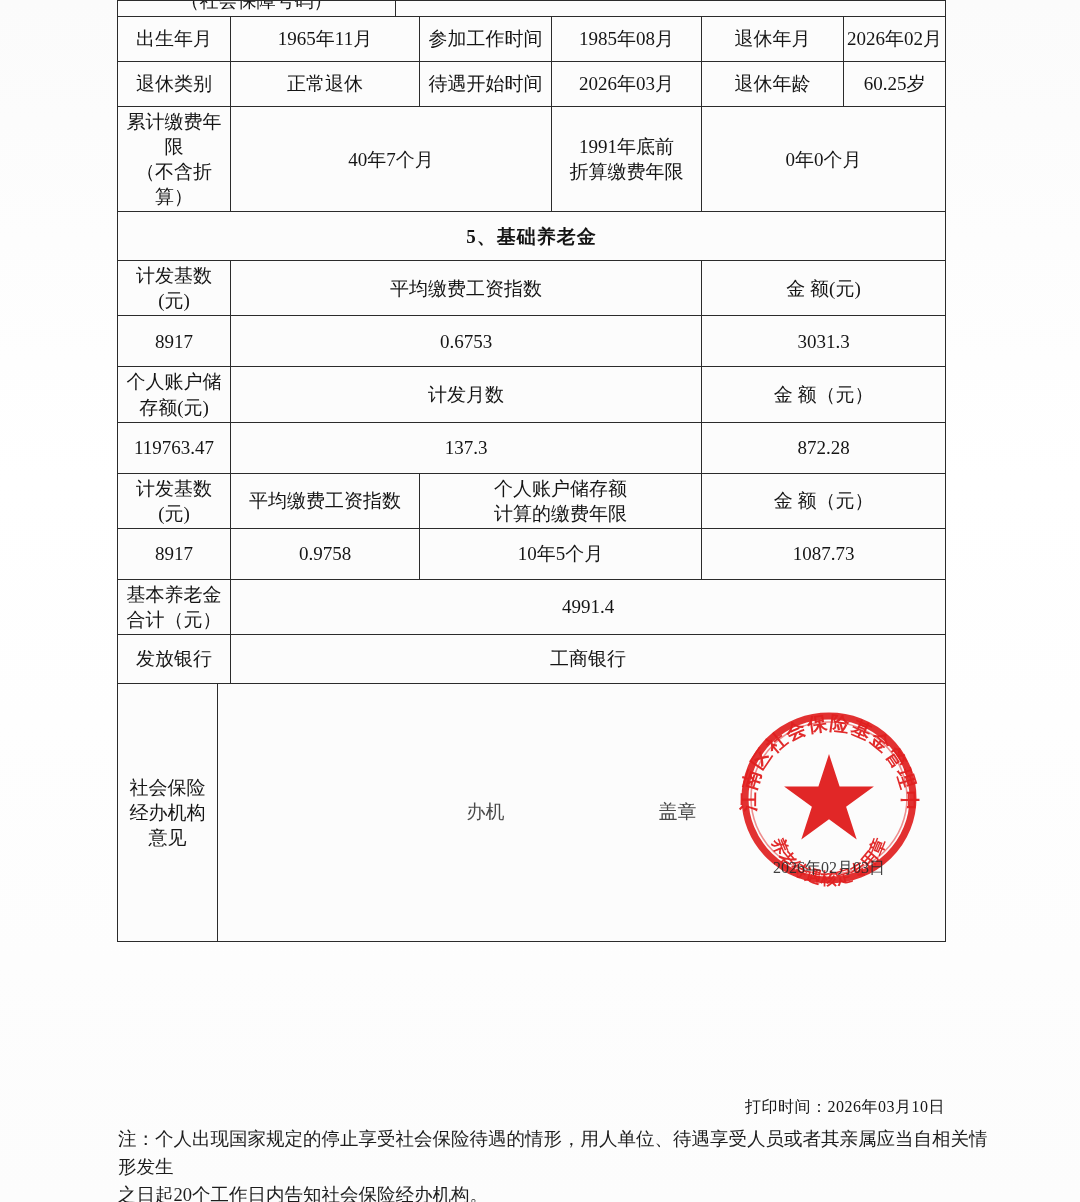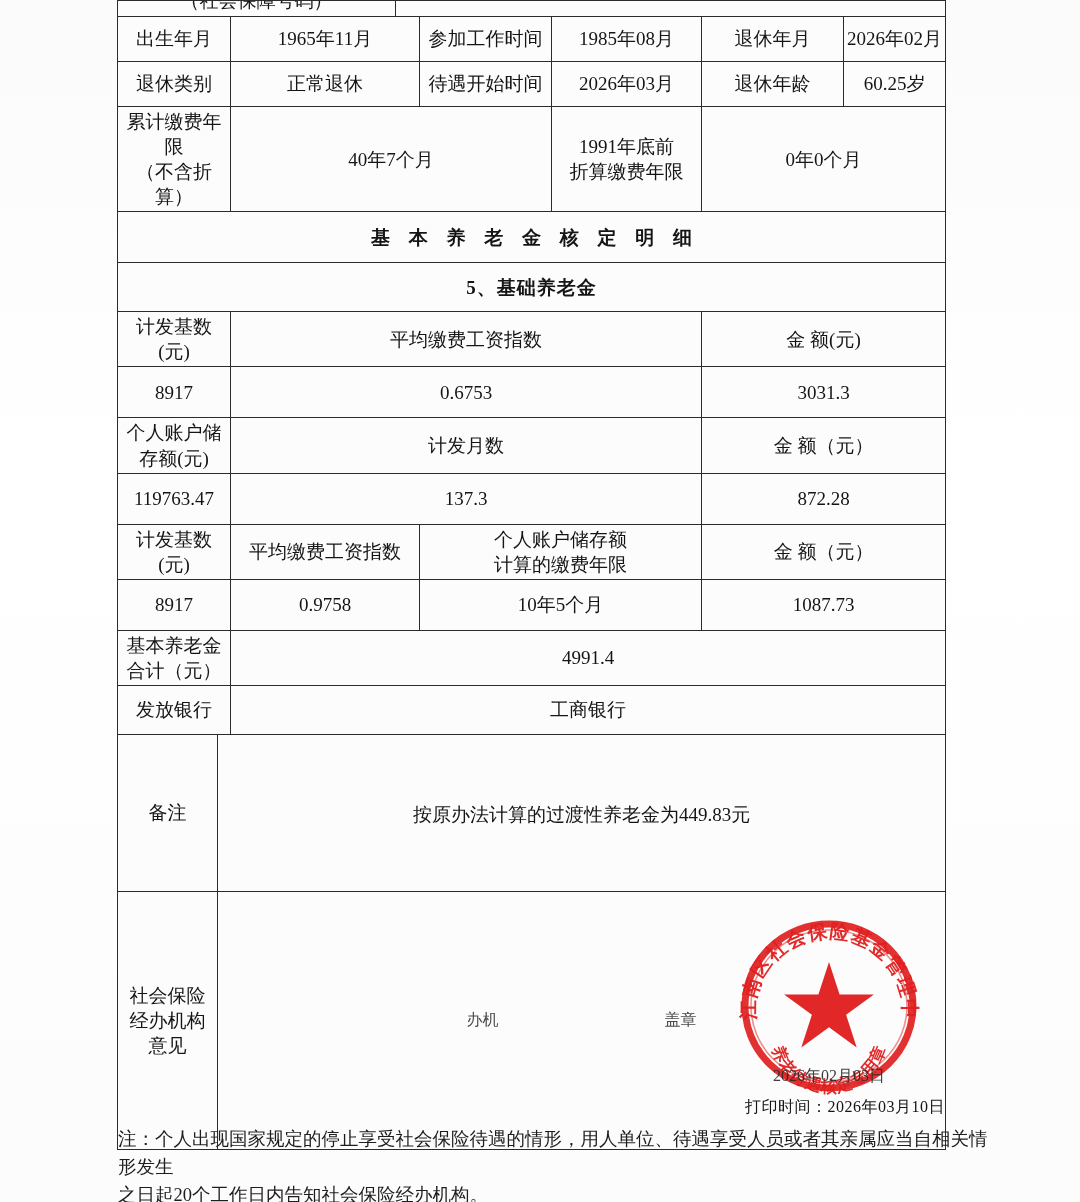--- a/index.html
+++ b/index.html
@@ -132,21 +132,21 @@
   .seal svg { display: block; width: 196px; height: 190px; }
 
   .ghost-sign {
     position: absolute;
     left: 50%;
     top: 50%;
     transform: translate(-50%, -50%);
     width: 230px;
     display: flex;
     justify-content: space-between;
-    font-size: 16px;
+    font-size: 19px;
     color: #2a2a2a;
     opacity: .85;
     white-space: nowrap;
     pointer-events: none;
   }
 
   
   .print-time {
     position: absolute;
     left: 0;
@@ -222,23 +222,20 @@
           <div>（不含折算）</div>
         </td>
         <td colspan="3">40年7个月</td>
         <td class="two-line">
           <div>1991年底前</div>
           <div>折算缴费年限</div>
         </td>
         <td colspan="2">0年0个月</td>
       </tr>
 
-      <tr class="title-row">
-        <td colspan="8">基 本 养 老 金 核 定 明 细</td>
-      </tr>
 
       <tr class="sec-row">
         <td colspan="8">5、基础养老金</td>
       </tr>
       <tr class="hdr-row">
         <td colspan="2">计发基数(元)</td>
         <td colspan="4">平均缴费工资指数</td>
         <td colspan="2">金 额(元)</td>
       </tr>
       <tr class="val-row">
@@ -276,26 +273,20 @@
 
       <tr class="sum-row">
         <td colspan="2">基本养老金合计（元）</td>
         <td colspan="6">4991.4</td>
       </tr>
       <tr class="sum-row">
         <td colspan="2">发放银行</td>
         <td colspan="6">工商银行</td>
       </tr>
 
-      <tr class="note-row">
-        <td>备注</td>
-        <td colspan="7" class="remark-body">
-          <span class="remark-inner">按原办法计算的过渡性养老金为449.83元</span>
-        </td>
-      </tr>
 
       <tr class="opinion-row">
         <td class="opinion-label">
           <div>社会保险</div>
           <div>经办机构</div>
           <div>意见</div>
         </td>
         <td colspan="7" class="opinion-body">
 
           <div class="ghost-sign">

